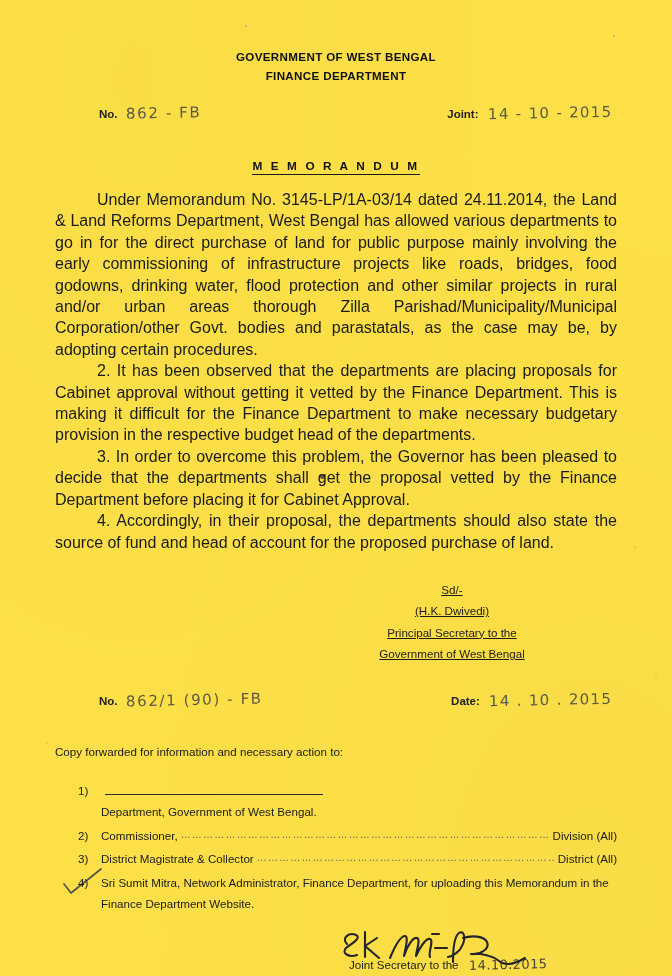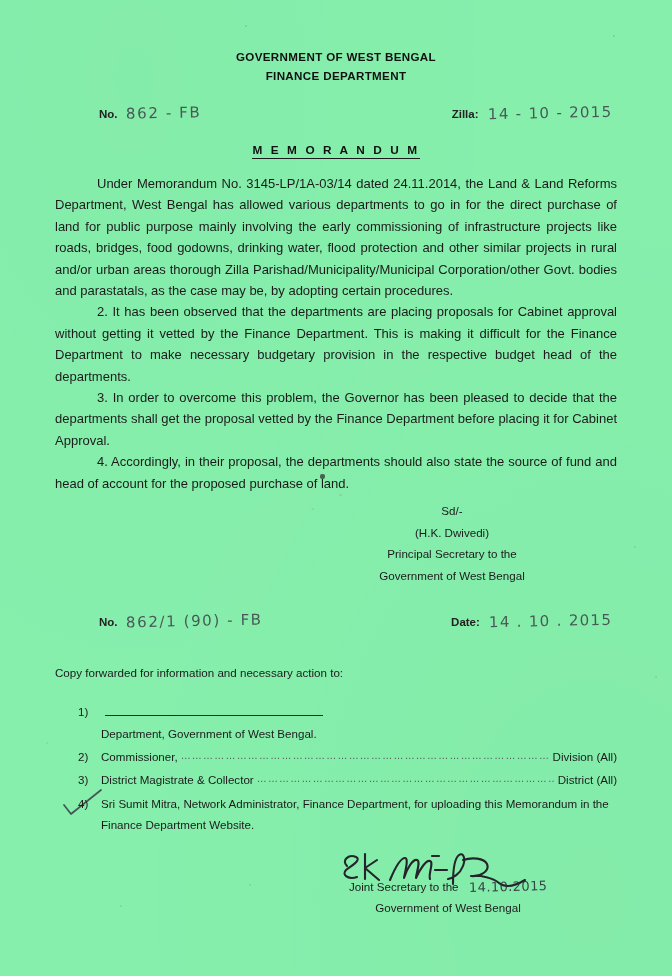--- a/index.html
+++ b/index.html
@@ -14,21 +14,21 @@
     position: relative;
     overflow: hidden;
     font-family: "Liberation Sans", sans-serif;
     color: #1a1a1a;
     -webkit-font-smoothing: antialiased;
   }
 
   .page {
     position: absolute;
     inset: 0;
-    background: #86efac;
+    background: #fde047;
   }
 
   
   .scan-tint {
     position: absolute;
     inset: 0;
     background:
       radial-gradient(ellipse at 20% 8%, rgba(0,0,0,0.012), rgba(0,0,0,0) 55%),
       radial-gradient(ellipse at 88% 92%, rgba(0,0,0,0.015), rgba(0,0,0,0) 60%);
     pointer-events: none;
@@ -91,51 +91,52 @@
     position: absolute;
     right: 5px;
     top: 2px;
     white-space: nowrap;
   }
   .ref-right .hand { margin-left: 9px; letter-spacing: 1.3px; }
 
   
   .memo-title-wrap {
     text-align: center;
-    margin-top: 8px;
+    margin-top: 24px;
   }
   .memo-title {
     display: inline-block;
     font-size: 11.8px;
     font-weight: bold;
     letter-spacing: 2.6px;
     border-bottom: 1.2px solid #1a1a1a;
     padding-bottom: 1px;
     color: #111;
   }
 
   
   .body-block { margin-top: 14px; }
   p.para {
     margin: 0 0 0 0;
-    font-size: 13px;
+    font-size: 16px;
     line-height: 21.4px;
     text-align: justify;
     text-justify: inter-word;
     color: #1b1b1b;
   }
   p.para + p.para { margin-top: 0px; }
   p.para .indent { display: inline-block; width: 42px; }
 
   
   .sign-block {
-    margin-top: 6px;
+    margin-top: 26px;
     text-align: center;
     width: 330px;
     margin-left: 232px;
+    text-decoration: underline;
   }
   .sign-block .sline {
     font-size: 11.6px;
     line-height: 21.5px;
     color: #1b1b1b;
   }
 
   
   .forward-intro {
     margin-top: 26px;
@@ -264,21 +265,21 @@
     <div class="letterhead">
       <div class="lh-line">GOVERNMENT OF WEST BENGAL</div>
       <div class="lh-line">FINANCE DEPARTMENT</div>
     </div>
 
     <div class="ref-row">
       <div class="ref-left">
         <span class="ref-label">No.</span><span class="hand">862 - FB</span>
       </div>
       <div class="ref-right">
-        <span class="ref-label">Zilla:</span><span class="hand">14 - 10 - 2015</span>
+        <span class="ref-label">Joint:</span><span class="hand">14 - 10 - 2015</span>
       </div>
     </div>
 
     <div class="memo-title-wrap">
       <span class="memo-title">M E M O R A N D U M</span>
     </div>
 
     <div class="body-block">
       <p class="para"><span class="indent"></span><span>Under Memorandum No. 3145-LP/1A-03/14 dated 24.11.2014, the Land &amp; Land Reforms Department, West Bengal has allowed various departments to go in for the direct purchase of land for public purpose mainly involving the early commissioning of infrastructure projects like roads, bridges, food godowns, drinking water, flood protection and other similar projects in rural and/or urban areas thorough Zilla Parishad/Municipality/Municipal Corporation/other Govt. bodies and parastatals, as the case may be, by adopting certain procedures.</span></p>
       <p class="para"><span class="indent"></span><span>2. It has been observed that the departments are placing proposals for Cabinet approval without getting it vetted by the Finance Department. This is making it difficult for the Finance Department to make necessary budgetary provision in the respective budget head of the departments.</span></p>

